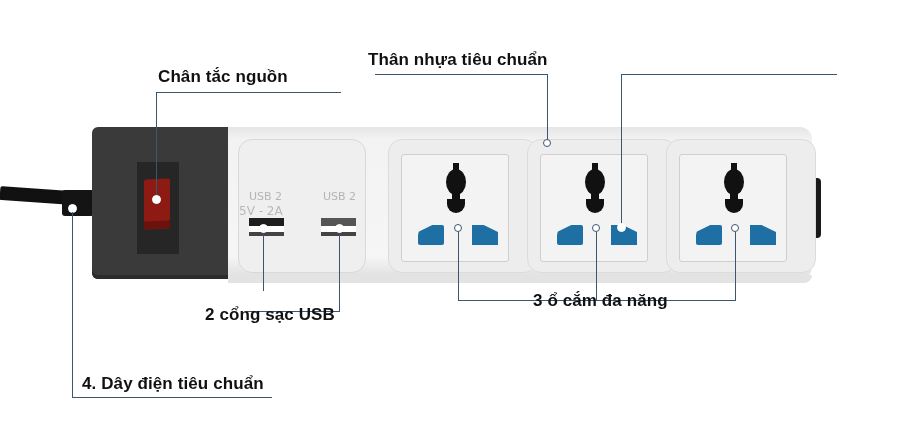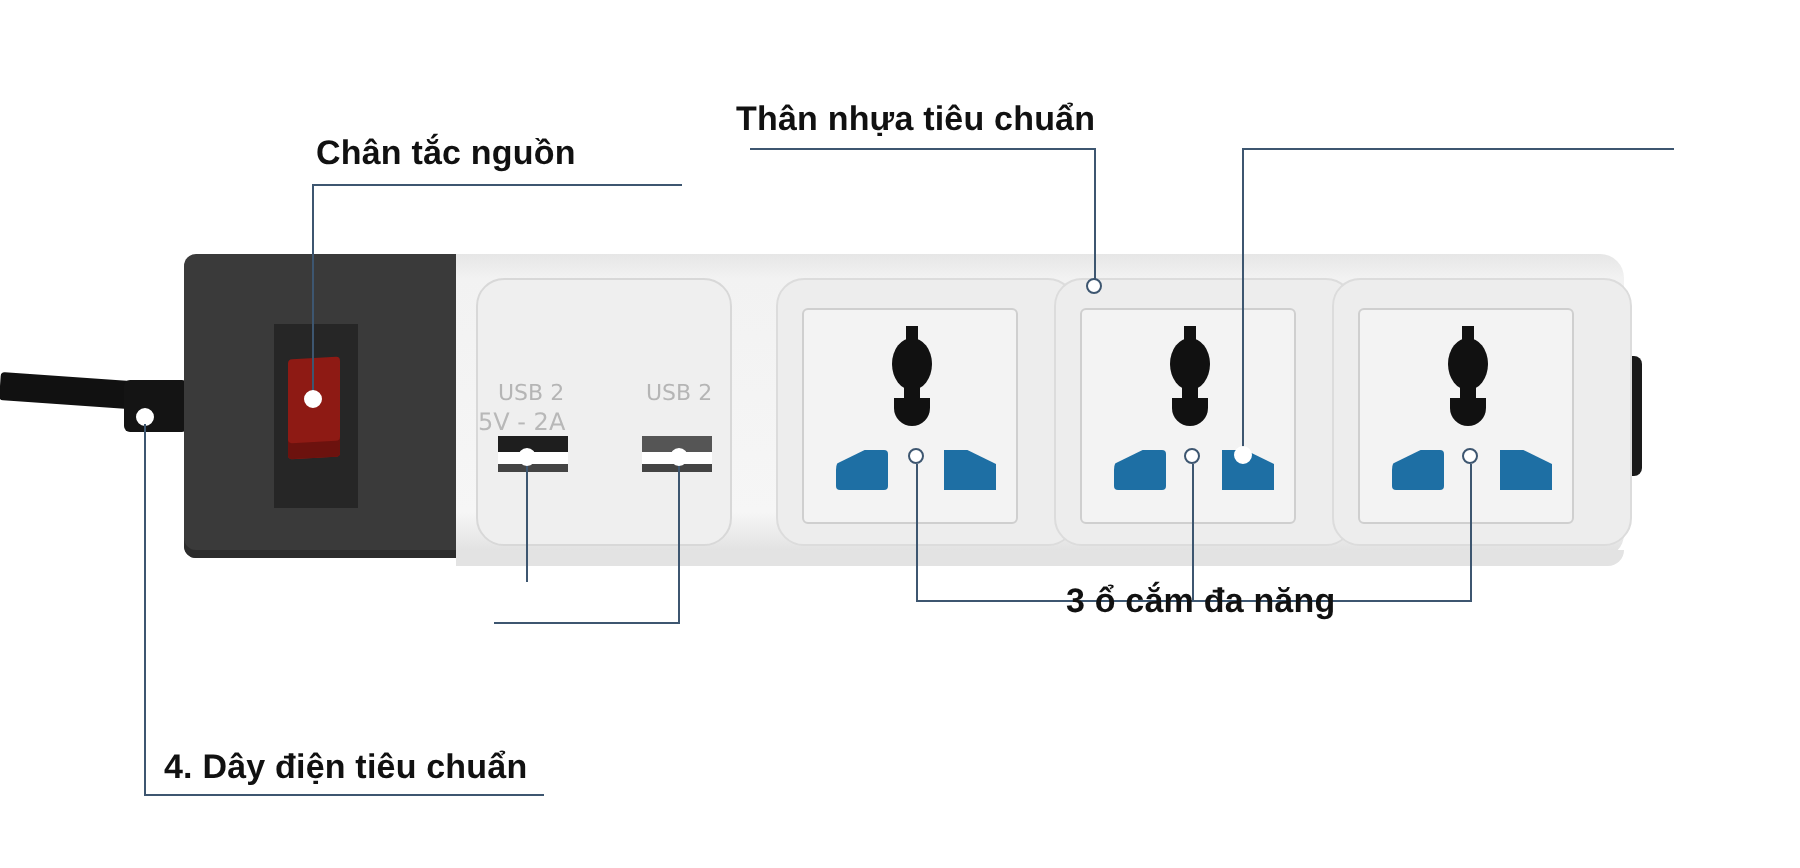--- a/index.html
+++ b/index.html
@@ -107,20 +107,21 @@
 
   <div class="line" style="left:621px; top:74px; width:216px; height:1px"></div>
   <div class="line" style="left:621px; top:74px; width:1px; height:154px"></div>
   <div class="dot fill" style="left:617px; top:223px"></div>
 
   <div class="line" style="left:263px; top:229px; width:1px; height:62px"></div>
   <div class="dot fill" style="left:259px; top:224px"></div>
   <div class="line" style="left:339px; top:229px; width:1px; height:82px"></div>
   <div class="dot fill" style="left:335px; top:224px"></div>
   <div class="line" style="left:247px; top:311px; width:93px; height:1px"></div>
+  <div class="label" style="left:205px; top:305px">2 cổng sạc USB</div>
 
   <div class="dot" style="left:454px; top:224px"></div>
   <div class="dot" style="left:592px; top:224px"></div>
   <div class="dot" style="left:731px; top:224px"></div>
   <div class="line" style="left:458px; top:232px; width:1px; height:69px"></div>
   <div class="line" style="left:596px; top:232px; width:1px; height:69px"></div>
   <div class="line" style="left:735px; top:232px; width:1px; height:69px"></div>
   <div class="line" style="left:458px; top:300px; width:278px; height:1px"></div>
   <div class="label" style="left:533px; top:291px">3 ổ cắm đa năng</div>
 

